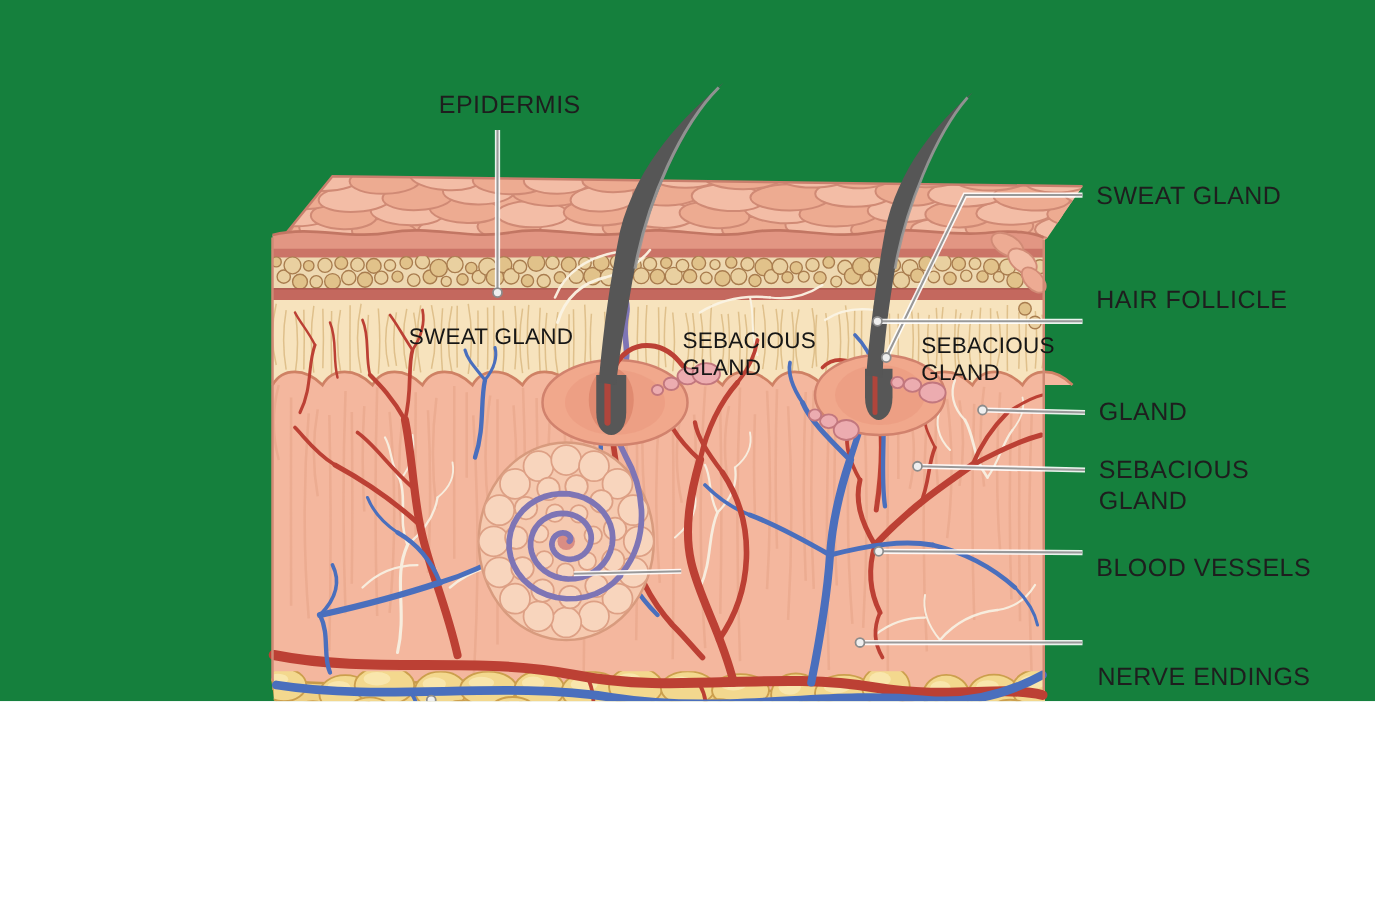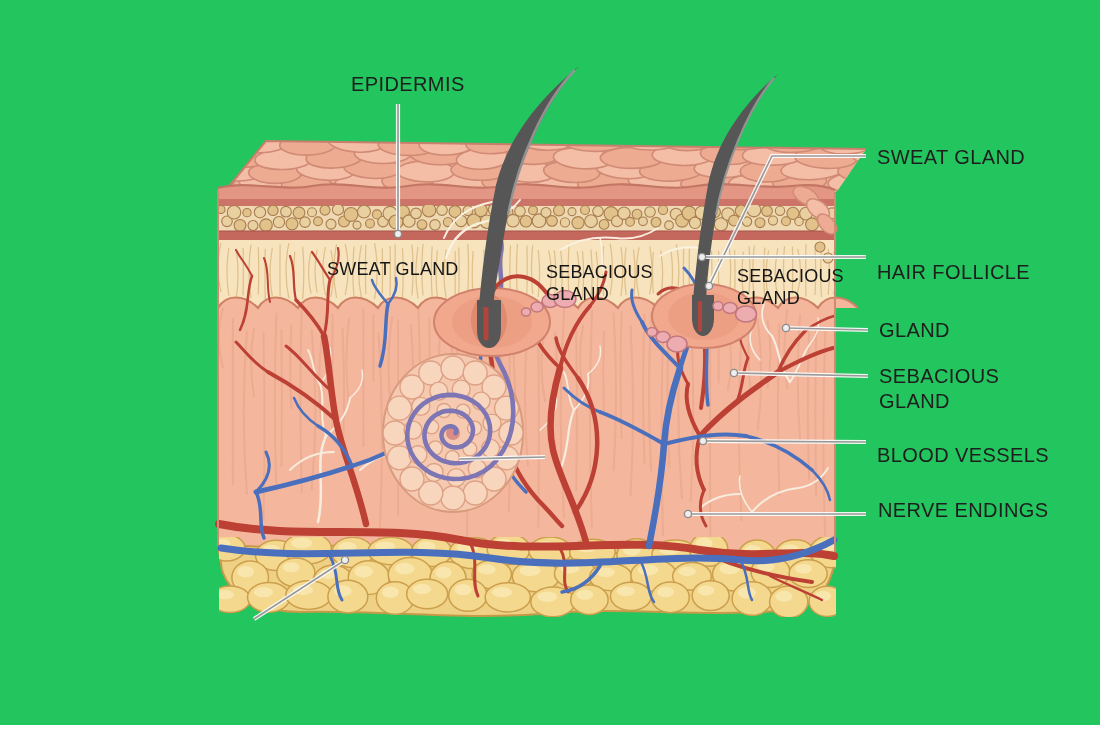--- a/index.html
+++ b/index.html
@@ -1,16 +1,16 @@
 <!DOCTYPE html>
 <html><head>
 <meta charset="utf-8">
 <style>
   html,body{margin:0;padding:0;background:#ffffff;}
-  #stage{position:relative;width:1100px;height:725px;background:#22c55e;overflow:hidden;
+  #stage{position:relative;width:1100px;height:561px;background:#15803d;overflow:hidden;
          font-family:"Liberation Sans","DejaVu Sans",sans-serif;}
   #art{position:absolute;left:0;top:0;}
   .callout{position:absolute;color:#1e1e1e;font-weight:500;letter-spacing:.4px;
            white-space:nowrap;z-index:3;}
   .co-right{font-size:20px;line-height:25px;}
   .co-top{font-size:20px;}
   .co-bottom{font-size:21px;line-height:28px;}
   .inner-label{position:absolute;color:#161616;font-weight:500;font-size:18px;
                line-height:22px;letter-spacing:.2px;white-space:nowrap;z-index:3;}
 </style>
@@ -713,32 +713,32 @@
         <circle cx="345" cy="560" r="3.6" fill="#efefef" stroke="#8c8c8c" stroke-width="1.4"></circle>
         <polyline points="459,459 545,457" fill="none" stroke="#ffffff" stroke-width="4.2" opacity="0.9"></polyline>
         <polyline points="459,459 545,457" fill="none" stroke="#999999" stroke-width="1.7"></polyline>
       </g>
 </svg>
 
 <div class="callout co-top" style="left:351px;top:73px">EPIDERMIS</div>
 
 <div class="callout co-right" style="left:877px;top:145px">SWEAT GLAND</div>
 
-<div class="callout co-right" style="left:877px;top:260px">HAIR FOLLICLE</div>
+<div class="callout co-right" style="left:877px;top:228px">HAIR FOLLICLE</div>
 
 <div class="callout co-right" style="left:879px;top:318px">GLAND</div>
 
 <div class="callout co-right" style="left:879px;top:364px">
   <div>SEBACIOUS</div>
   <div>GLAND</div>
 </div>
 
 <div class="callout co-right" style="left:877px;top:443px">BLOOD VESSELS</div>
 
-<div class="callout co-right" style="left:878px;top:498px">NERVE ENDINGS</div>
+<div class="callout co-right" style="left:878px;top:530px">NERVE ENDINGS</div>
 
 
 <div class="inner-label" style="left:327px;top:258px">SWEAT GLAND</div>
 
 <div class="inner-label" style="left:546px;top:261px">
   <div>SEBACIOUS</div>
   <div>GLAND</div>
 </div>
 
 <div class="inner-label" style="left:737px;top:265px">

